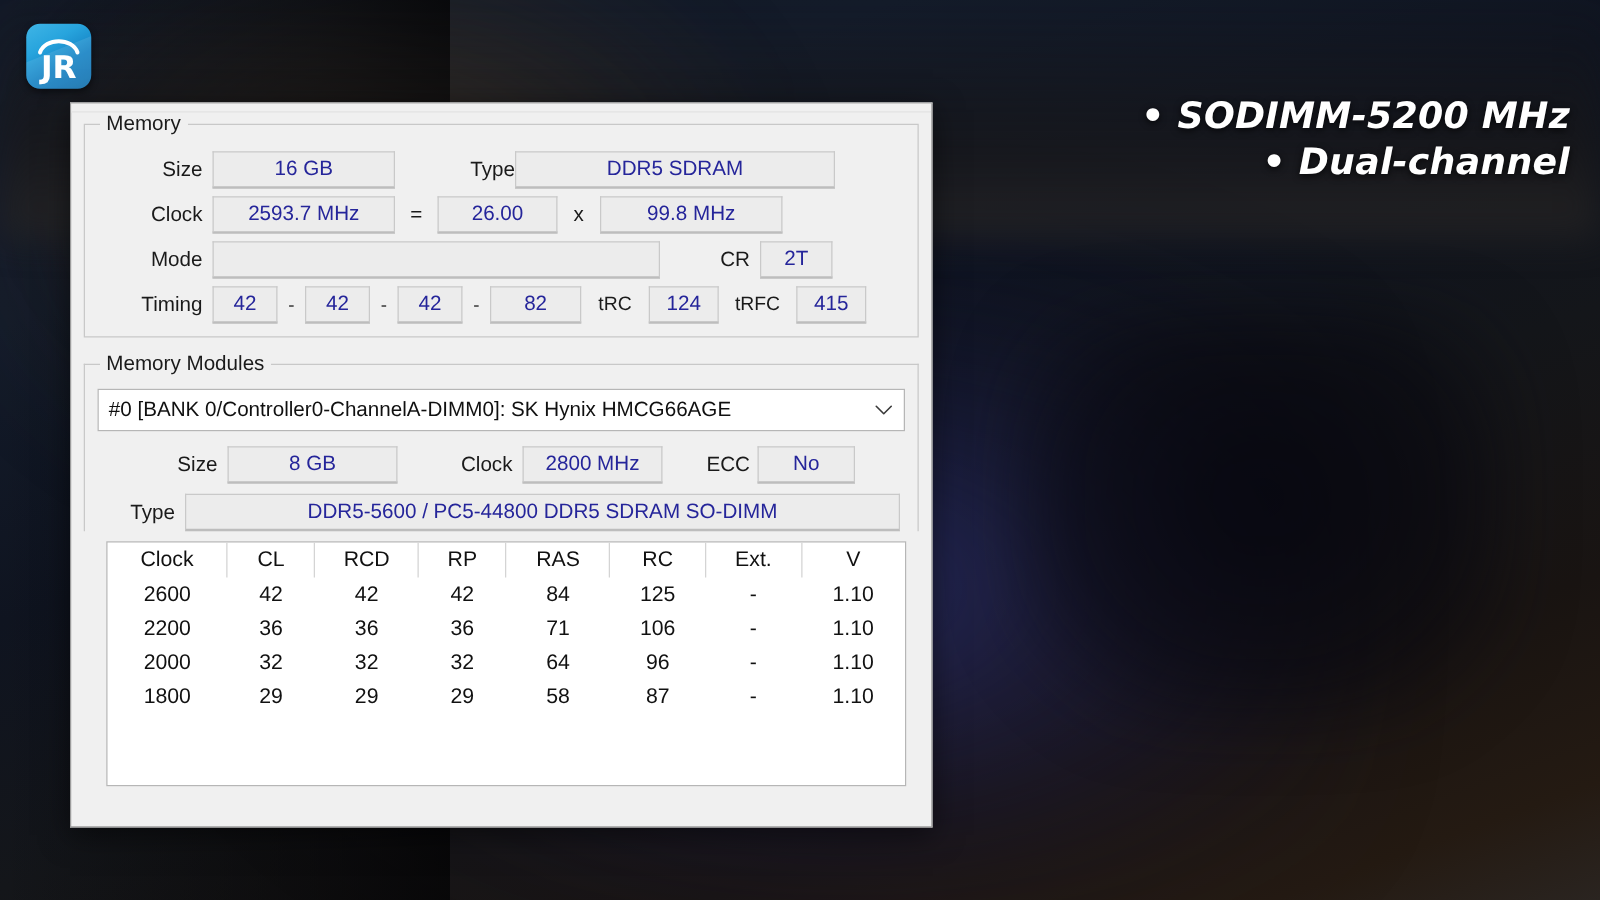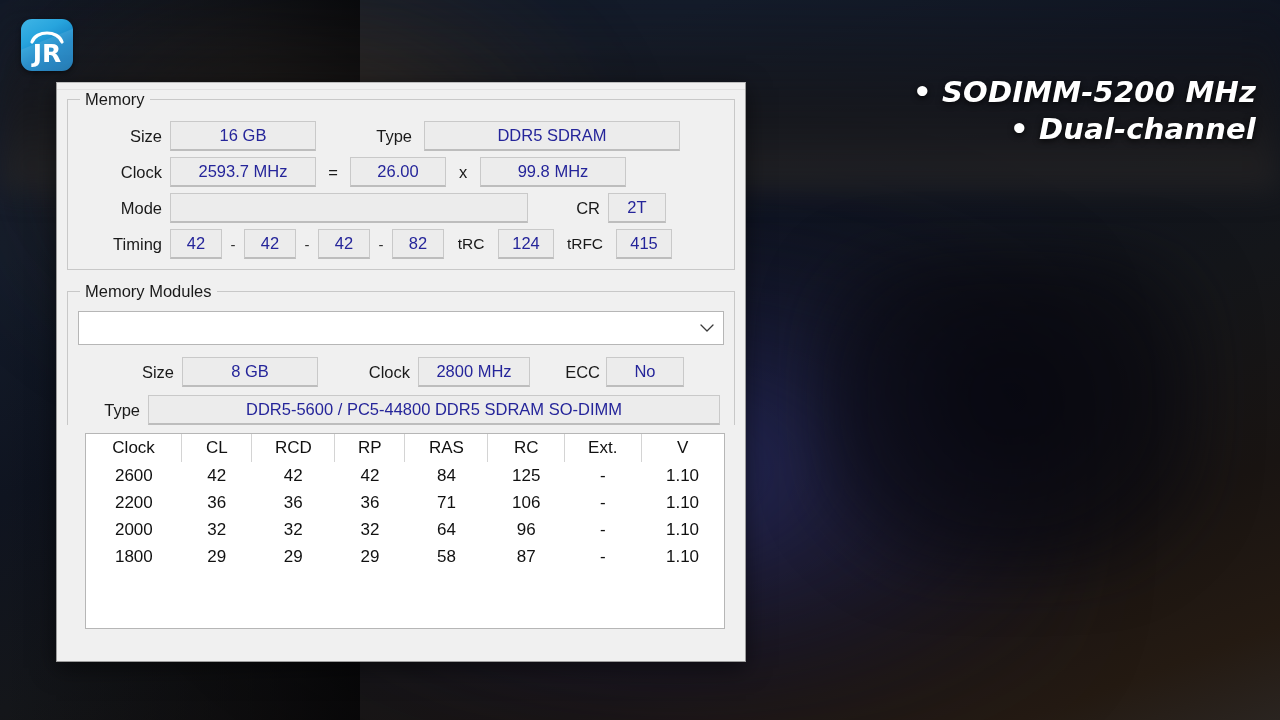--- a/index.html
+++ b/index.html
@@ -218,21 +218,21 @@
 
     <div class="pad">
 
       <fieldset class="group">
         <legend>Memory</legend>
 
         <div class="row">
           <div class="lbl" style="width:84px;">Size</div>
           <div class="fld" style="width:146px;margin-left:8px;">16 GB</div>
           <div class="lbl" style="width:96px;">Type</div>
-          <div class="fld" style="width:256px;margin-left:12px;">DDR5 SDRAM</div>
+          <div class="fld" style="width:256px;margin-left:0;">DDR5 SDRAM</div>
         </div>
 
         <div class="row">
           <div class="lbl" style="width:84px;">Clock</div>
           <div class="fld" style="width:146px;margin-left:8px;">2593.7 MHz</div>
           <div class="eq">=</div>
           <div class="fld" style="width:96px;">26.00</div>
           <div class="eq">x</div>
           <div class="fld" style="width:146px;">99.8 MHz</div>
         </div>
@@ -245,32 +245,33 @@
         </div>
 
         <div class="row">
           <div class="lbl" style="width:84px;">Timing</div>
           <div class="fld" style="width:52px;margin-left:8px;">42</div>
           <div class="dash">-</div>
           <div class="fld" style="width:52px;">42</div>
           <div class="dash">-</div>
           <div class="fld" style="width:52px;">42</div>
           <div class="dash">-</div>
-          <div class="fld" style="width:52px;">82</div>
+          <div class="fld" style="width:73px;">82</div>
           <div class="mini-lbl" style="width:54px;">tRC</div>
           <div class="fld" style="width:56px;">124</div>
           <div class="mini-lbl" style="width:62px;">tRFC</div>
           <div class="fld" style="width:56px;">415</div>
         </div>
       </fieldset>
 
       <fieldset class="group" style="margin-top:12px;padding-bottom:0;border-bottom:none;">
         <legend>Memory Modules</legend>
 
         <div class="combo">
+          <span>#0 [BANK 0/Controller0-ChannelA-DIMM0]: SK Hynix HMCG66AGE</span>
           <svg class="chev" viewBox="0 0 14 9">
             <path d="M1 1.5 L7 7.5 L13 1.5" stroke="#3a3a3a" stroke-width="1.3" fill="none" stroke-linecap="round" stroke-linejoin="round"></path>
           </svg>
         </div>
 
         <div class="row" style="margin-top:12px;">
           <div class="lbl" style="width:96px;">Size</div>
           <div class="fld" style="width:136px;margin-left:8px;">8 GB</div>
           <div class="lbl" style="width:92px;">Clock</div>
           <div class="fld" style="width:112px;margin-left:8px;">2800 MHz</div>

